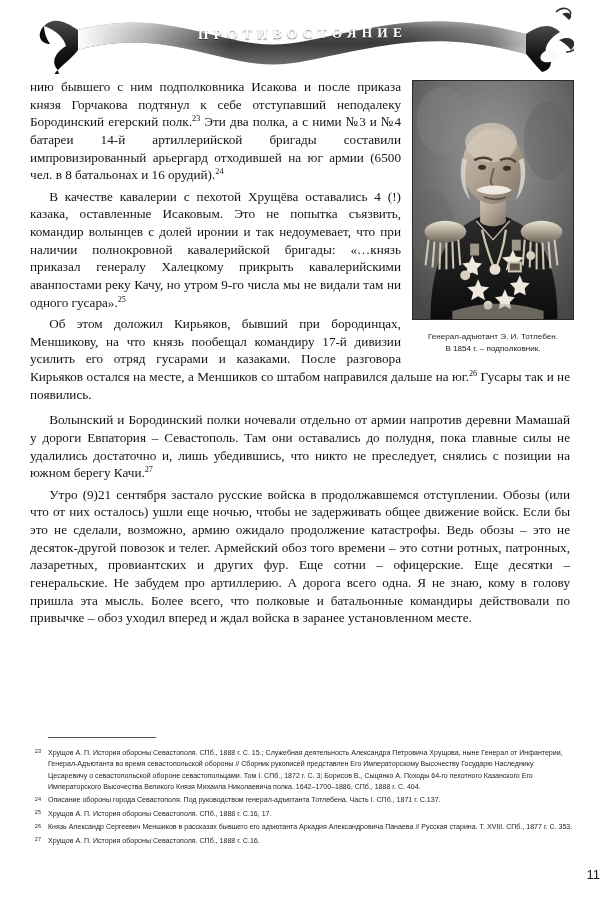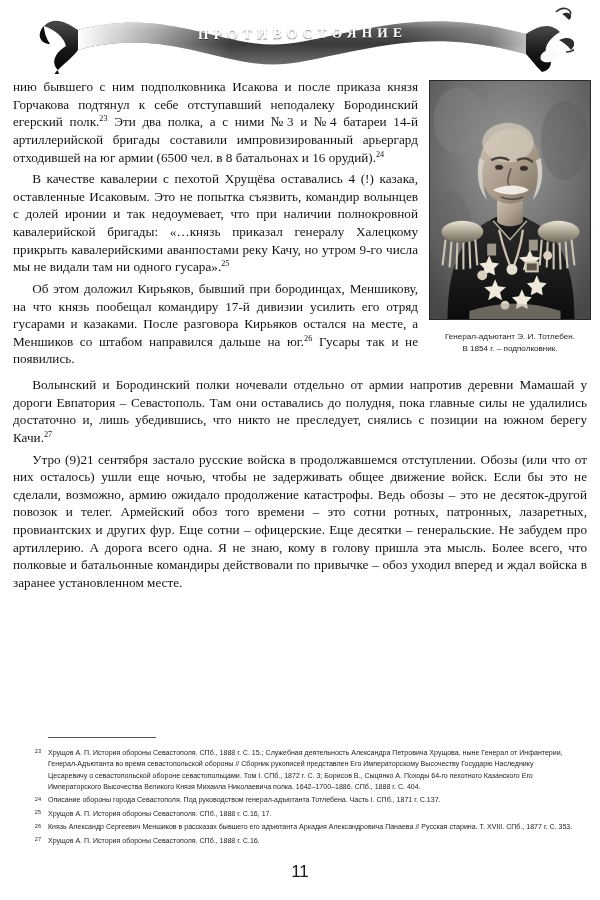--- a/index.html
+++ b/index.html
@@ -7,21 +7,21 @@
   body{
     width:600px;height:900px;overflow:hidden;
     background:#ffffff;
     font-family:"Liberation Serif","DejaVu Serif",serif;
     color:#141414;
     position:relative;
   }
   .page{
     position:relative;width:600px;height:900px;
     box-sizing:border-box;
-    padding:0 9px;
+    padding:0 26px;
   }
 
   
   .header{
     position:relative;height:74px;width:548px;margin:0 auto;
   }
   .ribbon-wrap{position:absolute;left:0;top:0;width:548px;height:74px;}
   .ribbon-svg{display:block;width:548px;height:74px;}
   .ribbon-title{
     position:absolute;left:0;right:0;top:26px;
@@ -87,23 +87,23 @@
     box-sizing:border-box;
     font-size:5.6px;
     padding-top:0.5px;
     color:#2a2a2a;
   }
   .fn-text{flex:1 1 auto;text-align:left;}
 
   
   .page-number{
     position:absolute;left:0;right:0;bottom:18px;
-    text-align:center;
+    text-align:right;
     font-family:"Liberation Sans","DejaVu Sans",sans-serif;
-    font-size:17px;color:#1a1a1a;
+    font-size:13px;color:#1a1a1a;
   }
 
   sup.fnref{font-size:0.62em;vertical-align:super;line-height:0;}
   .clear{clear:both;}
 </style>
 </head>
 <body>
 
 <div class="page">
 

